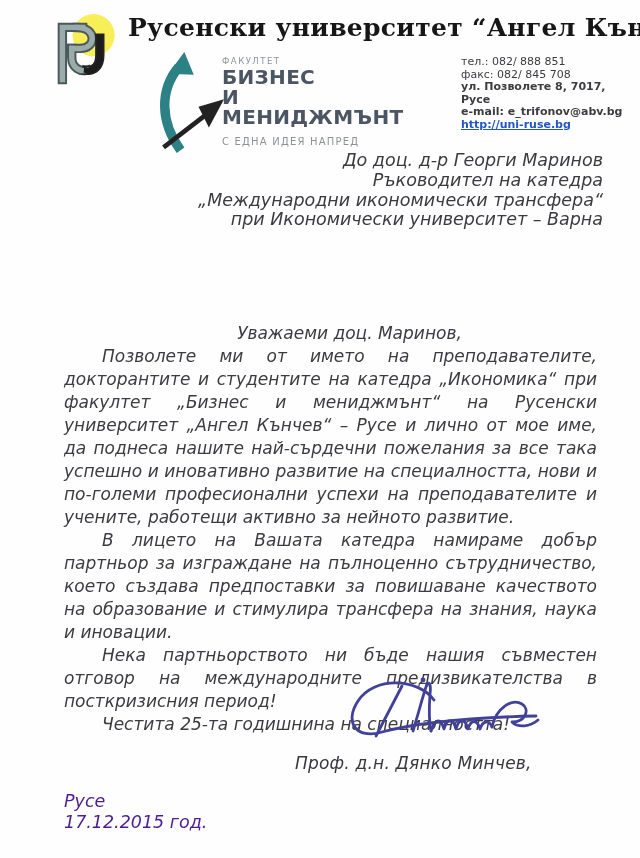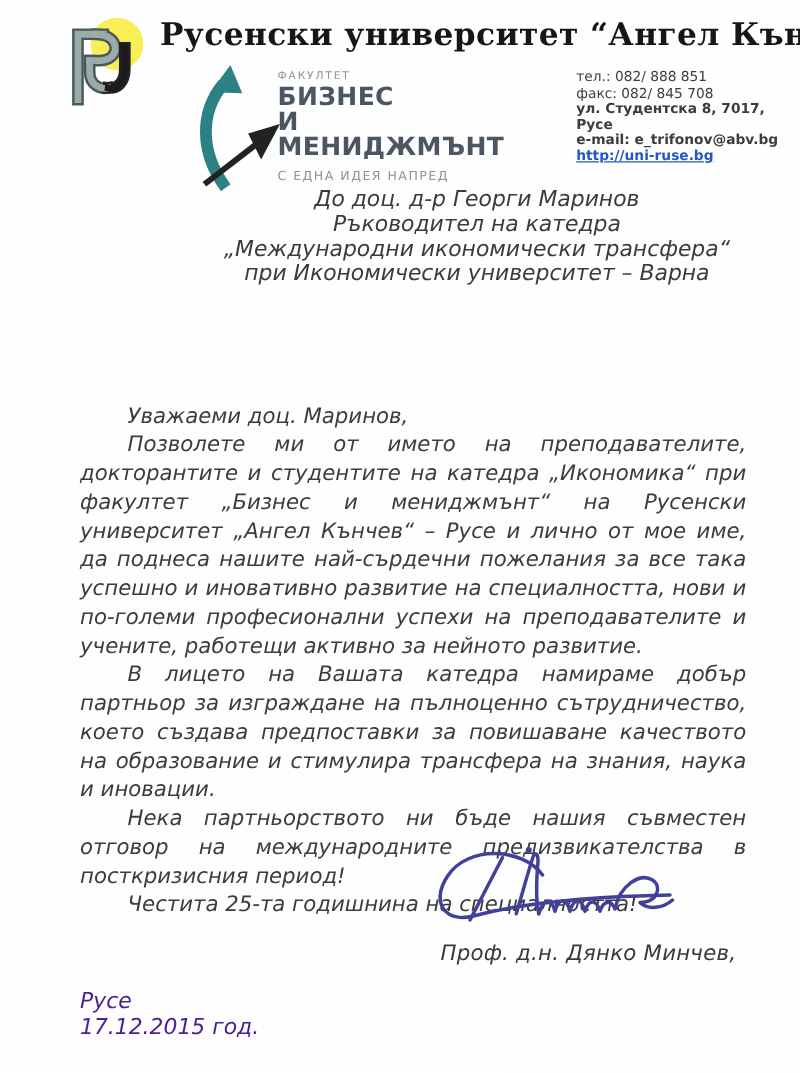--- a/index.html
+++ b/index.html
@@ -33,46 +33,46 @@
     font-size:11px; line-height:12.5px; color:#3c3c40;
   }
   .contact .row { white-space:nowrap; }
   .contact .bold { font-weight:bold; }
   .contact .wrap { white-space:normal; }
   .contact .link { color:#2257c4; font-weight:bold; text-decoration:underline; cursor:pointer; }
 
   
   .addressee {
     position:absolute; left:160px; top:151px; width:443px;
-    text-align:center; font-style:italic;
+    text-align:right; font-style:italic;
     font-size:17.5px; line-height:19.8px; color:#3a3a40;
   }
 
   
   .doc-title {
     position:absolute; left:120px; top:265px;
     font-style:italic; font-weight:normal;
     font-size:28.5px; letter-spacing:0.5px; color:#35353a;
     white-space:nowrap;
   }
 
   
   .body-text {
     position:absolute; left:64px; top:322px; width:533px;
     font-style:italic; font-size:17px; line-height:23px;
     text-align:justify; color:#3b3b41;
   }
   .body-text p { text-indent:38px; margin:0; }
-  .body-text p.salutation { text-align:left; }
+  .body-text p.salutation { text-align:center; }
 
   
   .sig-svg { position:absolute; left:338px; top:676px; width:236px; height:80px; }
   .sig-text {
     position:absolute; left:295px; top:753px; width:294px;
-    text-align:right; font-style:italic; color:#38383e;
+    text-align:left; font-style:italic; color:#38383e;
   }
   .sig-name { font-size:17px; line-height:20px; letter-spacing:0.2px; }
   .sig-role { font-size:15.3px; line-height:19px; }
 
   
   .place-date {
     position:absolute; left:64px; top:791px;
     font-style:italic; font-size:17.5px; line-height:21px; color:#4c1d95;
   }
 </style>
@@ -115,21 +115,21 @@
   <div class="fac-text">
     <div class="fac-label">ФАКУЛТЕТ</div>
     <div class="fac-name">БИЗНЕС</div>
     <div class="fac-name">И МЕНИДЖМЪНТ</div>
     <div class="fac-tagline">С ЕДНА ИДЕЯ НАПРЕД</div>
   </div>
 
   <div class="contact">
     <div class="row">тел.: 082/ 888 851</div>
     <div class="row">факс: 082/ 845 708</div>
-    <div class="bold wrap">ул. Студентска 8, 7017, Русе</div>
+    <div class="bold wrap">ул. Позволете 8, 7017, Русе</div>
     <div class="row bold">e-mail: e_trifonov@abv.bg</div>
     <div class="row link">http://uni-ruse.bg</div>
   </div>
 
   <div class="addressee">
     <div>До доц. д-р Георги Маринов</div>
     <div>Ръководител на катедра</div>
     <div>„Международни икономически трансфера“</div>
     <div>при Икономически университет – Варна</div>
   </div>

